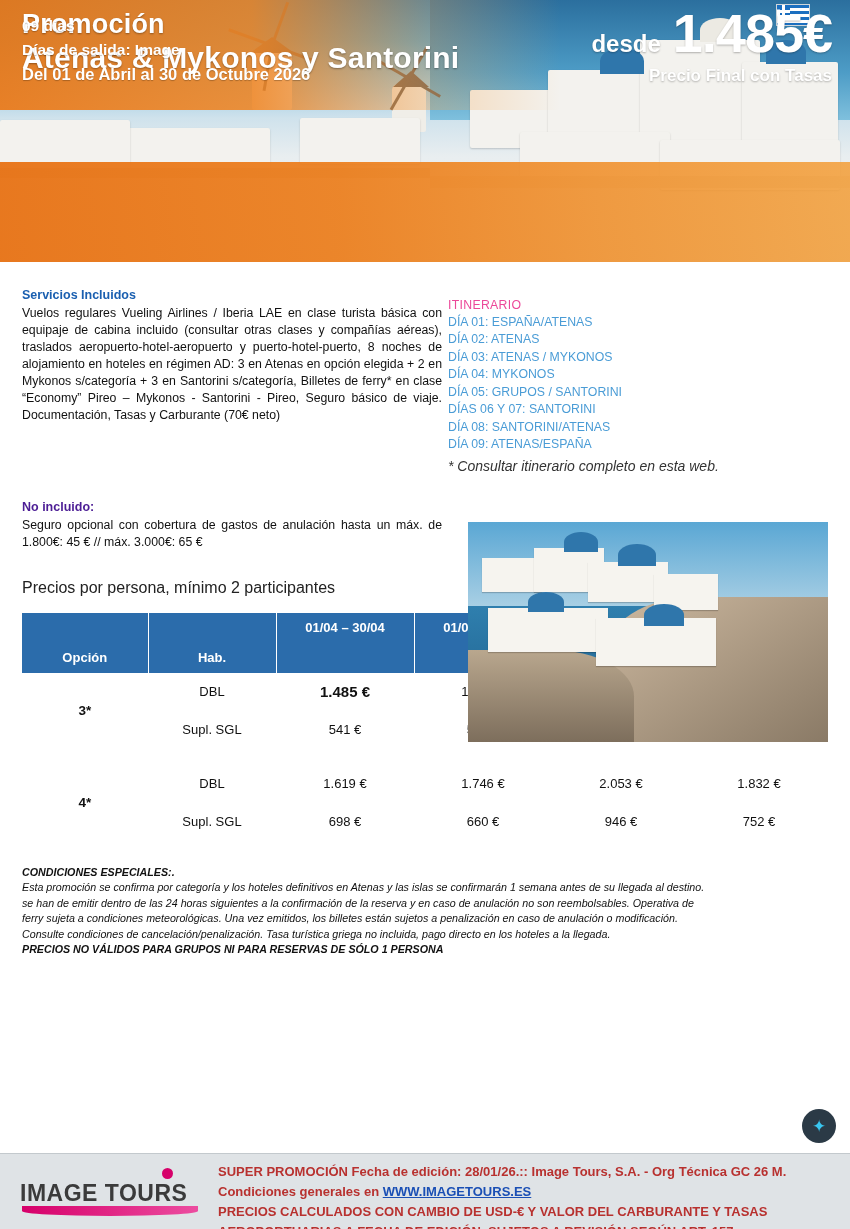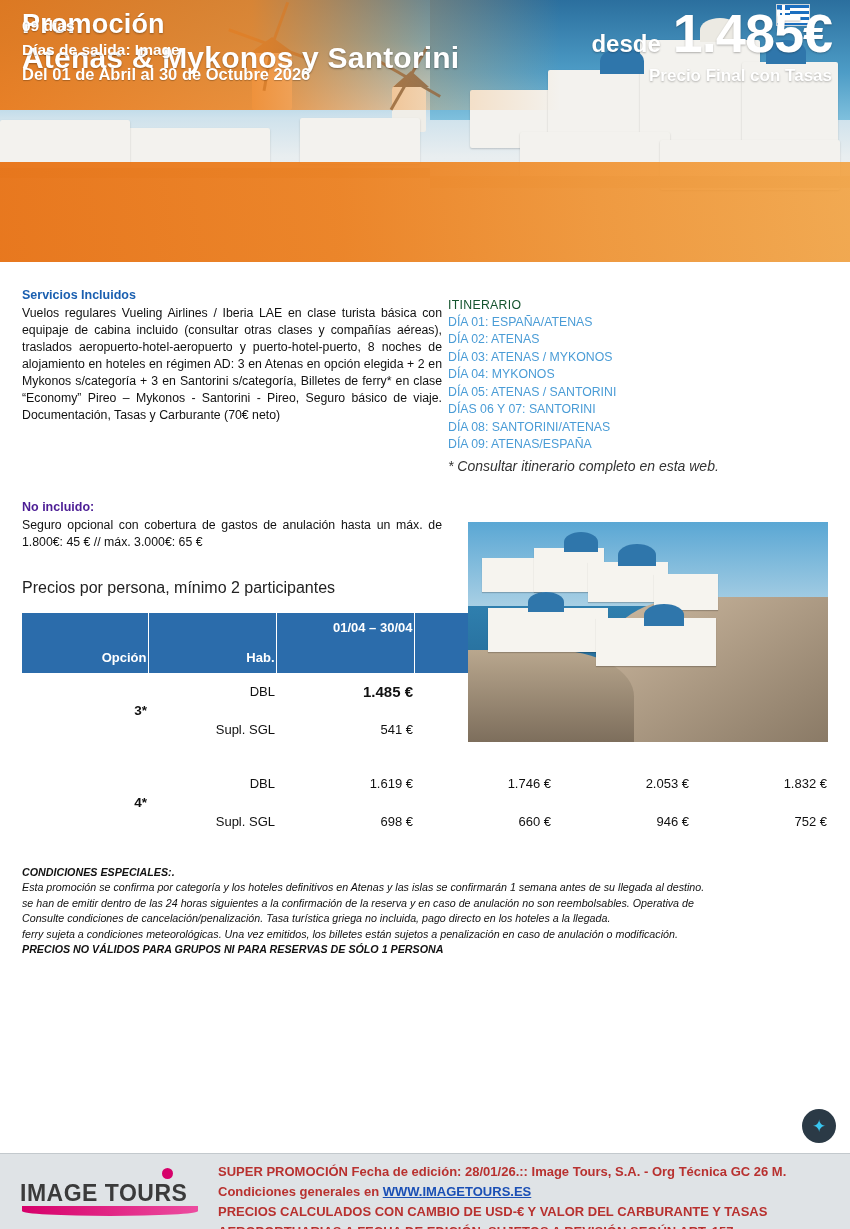--- a/index.html
+++ b/index.html
@@ -164,21 +164,21 @@
   .two-col {
     display: flex;
     gap: 6px;
     margin-top: 26px;
   }
   .col-left { width: 420px; }
   .col-right { width: 360px; padding-top: 10px; }
 
   .itin-head {
     font-size: 12.3px;
-    color: #14532d;
+    color: #ec4899;
     letter-spacing: .3px;
     margin-bottom: 2px;
   }
   .itin-item {
     font-size: 12.3px;
     color: #4a9cd6;
     line-height: 1.42;
   }
   .itin-note {
     font-size: 14px;
@@ -213,21 +213,21 @@
   }
 
   
   .table-wrap { margin-top: 16px; }
   table.pricing {
     width: 806px;
     border-collapse: collapse;
     table-layout: fixed;
   }
   table.pricing th, table.pricing td {
-    text-align: right;
+    text-align: center;
     font-size: 13px;
   }
   thead th {
     background: #2b6cab;
     color: #fff;
     font-weight: bold;
     height: 26px;
     vertical-align: middle;
     border-right: 1px solid #ffffff;
   }
@@ -388,21 +388,21 @@
       <div class="sec-title">Servicios Incluidos</div>
       <div class="body-text">Vuelos regulares  Vueling Airlines / Iberia LAE en clase turista básica con equipaje de cabina incluido (consultar otras clases y compañías aéreas), traslados aeropuerto-hotel-aeropuerto y puerto-hotel-puerto, 8 noches de alojamiento en hoteles en régimen AD: 3 en Atenas en opción elegida + 2 en Mykonos s/categoría + 3 en Santorini s/categoría,  Billetes de ferry* en clase “Economy”  Pireo – Mykonos - Santorini - Pireo, Seguro básico de viaje. Documentación, Tasas y Carburante  (70€ neto)</div>
     </div>
 
     <div class="col-right">
       <div class="itin-head">ITINERARIO</div>
       <div class="itin-item">DÍA 01: ESPAÑA/ATENAS</div>
       <div class="itin-item">DÍA 02: ATENAS</div>
       <div class="itin-item">DÍA 03: ATENAS / MYKONOS</div>
       <div class="itin-item">DÍA 04: MYKONOS</div>
-      <div class="itin-item">DÍA 05: ATENAS / SANTORINI</div>
+      <div class="itin-item">DÍA 05: GRUPOS / SANTORINI</div>
       <div class="itin-item">DÍAS 06 Y 07: SANTORINI</div>
       <div class="itin-item">DÍA 08: SANTORINI/ATENAS</div>
       <div class="itin-item">DÍA 09: ATENAS/ESPAÑA</div>
       <div class="itin-note">* Consultar itinerario completo en esta web.</div>
     </div>
   </div>
 
   <div class="noinc-wrap">
     <div class="noinc-title">No incluido:</div>
     <div class="body-text">Seguro opcional con cobertura de gastos de anulación hasta un máx. de 1.800€: 45 €  // máx. 3.000€: 65 €</div>
@@ -490,22 +490,22 @@
           <td>752 €</td>
         </tr>
       </tbody>
     </table>
   </div>
 
   <div class="cond">
     <div class="head"><span>CONDICIONES ESPECIALES:</span><span>.</span></div>
     <p>Esta promoción se confirma por categoría y los hoteles definitivos en Atenas y las islas se confirmarán 1 semana antes de su llegada al destino.</p>
     <p>se han de emitir dentro de las 24 horas siguientes a la confirmación de la reserva y en caso de anulación no son reembolsables. Operativa de</p>
+    <p>ferry sujeta a condiciones meteorológicas. Una vez emitidos, los billetes están sujetos a penalización en caso de anulación o modificación.</p>
     <p>Consulte condiciones de cancelación/penalización. Tasa turística griega no incluida, pago directo en los hoteles a la llegada.</p>
-    <p>ferry sujeta a condiciones meteorológicas. Una vez emitidos, los billetes están sujetos a penalización en caso de anulación o modificación.</p>
     <p class="strongline">PRECIOS NO VÁLIDOS PARA GRUPOS NI PARA RESERVAS DE SÓLO 1 PERSONA</p>
   </div>
 </div>
 
 <div class="badge-circle">
   <span class="badge-star">✦</span>
 </div>
 
 <div class="footer">
   <div class="logo-box">

